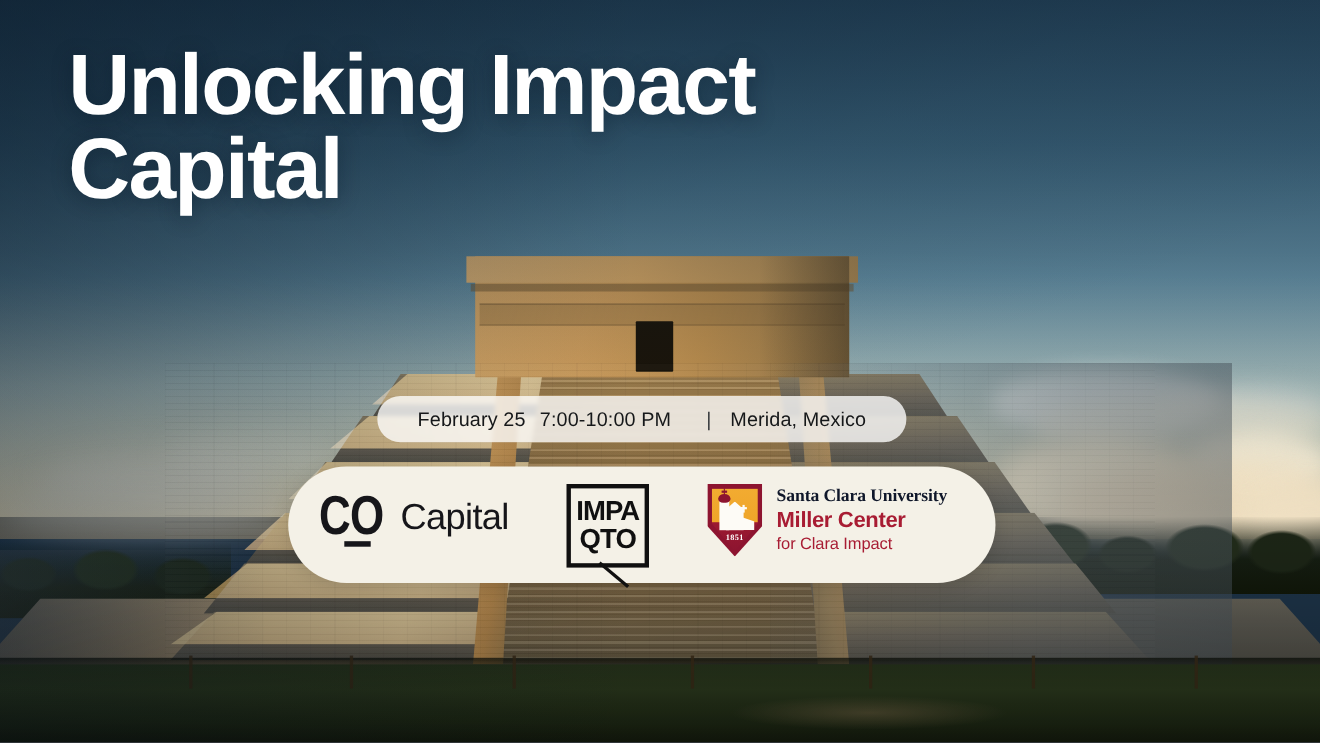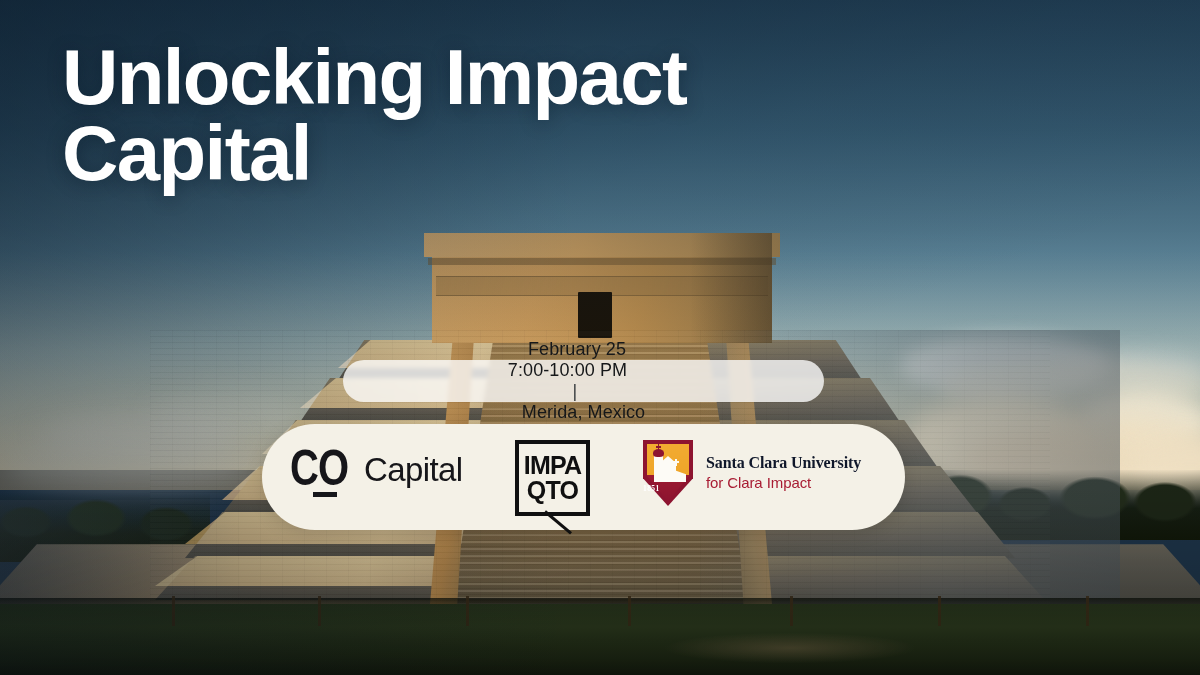--- a/index.html
+++ b/index.html
@@ -208,21 +208,21 @@
   
   .datepill {
     position:absolute; left:343px; top:360px; width:481px; height:42px;
     background:rgba(255,255,255,0.78);
     border-radius:21px;
     display:flex; align-items:center; justify-content:center;
     backdrop-filter:blur(2px);
   }
   .datepill .dtxt {
     font-size:18px; color:#16181a; font-weight:400; letter-spacing:0.1px;
-    display:flex; align-items:center; gap:0px; white-space:nowrap;flex-direction:column;
+    display:flex; align-items:center; gap:0px; white-space:nowrap;
   }
   .dt-date { margin-right:13px; }
   .dt-time { margin-right:32px; }
   .dt-sep  { color:#3c4043; margin-right:17px; font-weight:300; }
 
   
   .logobar {
     position:absolute; left:262px; top:424px; width:643px; height:106px;
     background:#f4f1e7; border-radius:53px;
     display:flex; align-items:center;
@@ -281,21 +281,21 @@
   .ch-tower { position:absolute; left:2px; top:5px; width:9px; height:27px; background:#fdfbf6; }
   .ch-dome { position:absolute; left:1px; top:-1px; width:11px; height:8px; background:#8d1430;
              border-radius:50% 50% 40% 40%; }
   .ch-cross { position:absolute; left:5.5px; top:-6px; width:1.5px; height:6px; background:#8d1430; }
   .ch-cross2{ position:absolute; left:3.5px; top:-4px; width:5.5px; height:1.5px; background:#8d1430; }
   .ch-cross3{ position:absolute; left:23px; top:9px; width:1.5px; height:7px; background:#fdfbf6; }
   .ch-cross4{ position:absolute; left:21px; top:11px; width:5.5px; height:1.5px; background:#fdfbf6; }
   .ch-gable { position:absolute; left:8px; top:6px; width:16px; height:7px; background:#fdfbf6;
               clip-path:polygon(50% 0%, 100% 100%, 0% 100%); }
   .shield-year {
-    position:absolute; left:0; right:0; bottom:13px; text-align:left;
+    position:absolute; left:0; right:0; bottom:13px; text-align:center;
     font-size:7.5px; font-weight:700; color:#ffffff; letter-spacing:0.4px;
     font-family:"Liberation Serif", serif;
   }
   .scu-text { display:flex; flex-direction:column; justify-content:center; }
   .scu-l1 { font-family:"Liberation Serif", serif; font-size:16px; font-weight:700; color:#0f172a; letter-spacing:-0.1px; line-height:1.22; }
   .scu-l2 { font-size:20px; font-weight:700; color:#a81c33; letter-spacing:-0.3px; line-height:1.2; margin-top:1px; }
   .scu-l3 { font-size:15px; font-weight:400; color:#a81c33; letter-spacing:-0.1px; line-height:1.25; margin-top:1px; }
 </style>
 </head>
 <body>
@@ -411,19 +411,20 @@
             <span class="ch-dome"></span>
             <span class="ch-cross"></span>
             <span class="ch-cross2"></span>
             <span class="ch-cross3"></span>
             <span class="ch-cross4"></span>
           </div>
           <div class="shield-year">1851</div>
         </div>
         <div class="scu-text">
           <span class="scu-l1">Santa Clara University</span>
+          <span class="scu-l2">Miller Center</span>
           <span class="scu-l3">for Clara Impact</span>
         </div>
       </div>
 
     </div>
   </div>
 </div>
 
 </body></html>

